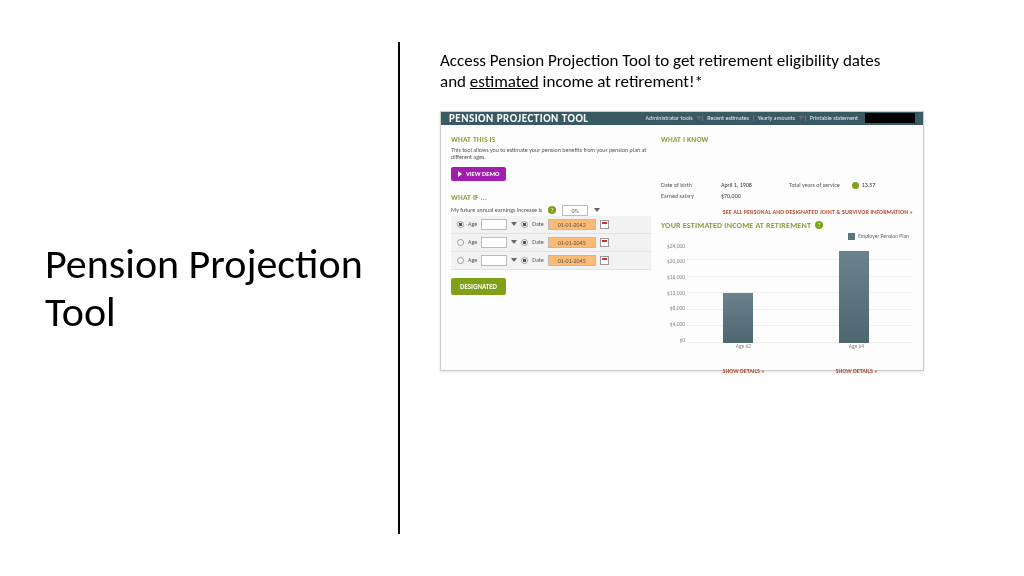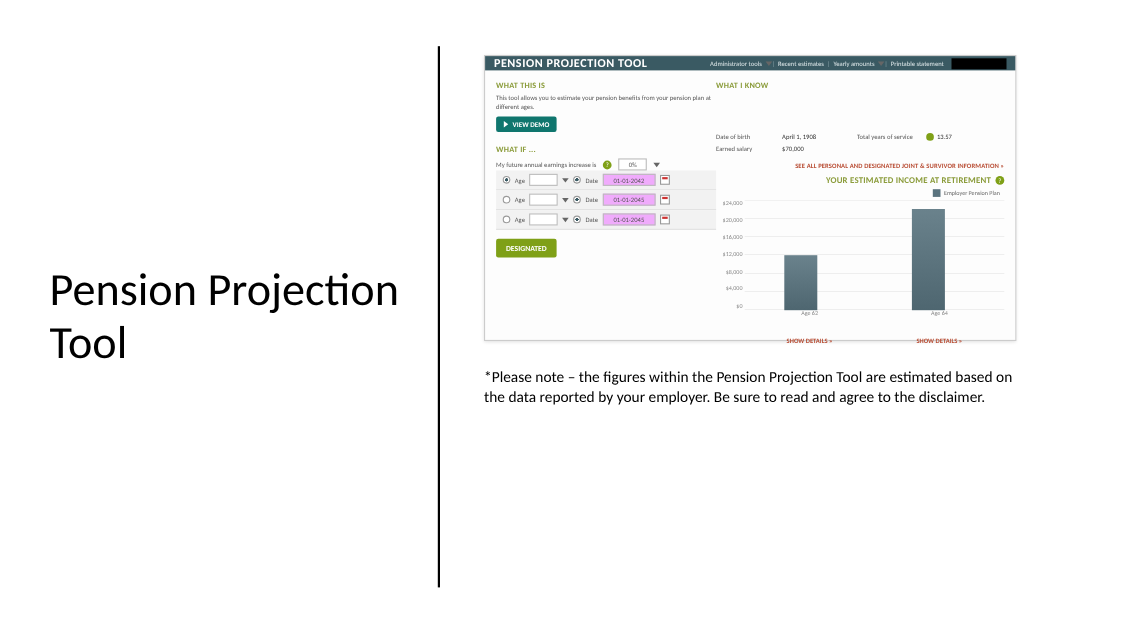--- a/index.html
+++ b/index.html
@@ -43,29 +43,29 @@
   background: #3a5a63; color: #fff;
   display: flex; align-items: center;
   padding: 0 8px; height: 24px;
 }
 .tool-header .title { font-size: 11px; font-weight: 700; letter-spacing: .5px; }
 .tool-header .spacer { flex: 1; }
 .tool-header .admin-link { font-size: 6px; margin: 0 3px; color: #dfe8ea; }
 .tool-header .sep { font-size: 6px; color: #88a2a8; }
 .tool-header .black-box { width: 50px; height: 10px; background: #000; margin-left: 4px; }
 
-.tool-body { flex: 1; display: flex; padding: 10px 10px 6px 10px; }
+.tool-body { flex: 1; display: flex; padding: 10px 10px 6px 10px; gap: 10px; }
 .col-left { width: 200px; }
 .col-right { flex: 1; }
 
 .section-title { color: #8b9c3b; font-weight: 700; font-size: 7.5px; margin-bottom: 3px; letter-spacing: .2px; }
 .desc { font-size: 6px; color: #555; line-height: 1.25; margin-bottom: 5px; }
 .btn-demo {
   display: inline-flex; align-items: center; gap: 4px;
-  background: #0f766e; color: #fff; font-size: 6.5px; font-weight: 600;
+  background: #a21caf; color: #fff; font-size: 6.5px; font-weight: 600;
   padding: 3px 7px; border-radius: 2px;
 }
 .btn-demo .tri { width:0; height:0; border-left:4px solid #fff; border-top:3px solid transparent; border-bottom:3px solid transparent; }
 
 .whatif { margin-top: 12px; }
 .whatif-row { display: flex; align-items: center; gap: 6px; font-size: 6px; color: #555; }
 .help-dot {
   display:inline-flex; width:8px; height:8px; border-radius:50%;
   background:#7fa017; color:#fff; font-size:6px; align-items:center; justify-content:center;
 }
@@ -81,37 +81,37 @@
 .retire-bar .dot::after { content:""; position:absolute; left:2px; top:3px; width:3px; height:1px; background:#fff; }
 
 .retire-rows { }
 .retire-row {
   display:flex; align-items:center; gap:4px;
   background:#f2f2f2; border-bottom:1px solid #e2e2e2;
   padding:3px 6px; font-size:6px; color:#555;
 }
 .retire-row .radio { width:7px; height:7px; border:1px solid #999; border-radius:50%; background:#fff; }
 .retire-row .radio.sel { background: radial-gradient(circle, #3a5a63 40%, #fff 45%); }
-.retire-row .date-input { width:48px; height:11px; border:1px solid #bbb; background:#f0abfc; font-size:6px; text-align:center; line-height:11px; }
+.retire-row .date-input { width:48px; height:11px; border:1px solid #bbb; background:#fdba74; font-size:6px; text-align:center; line-height:11px; }
 .retire-row .cal { width:9px; height:9px; border:1px solid #999; background:#fff; position:relative; }
 .retire-row .cal::before { content:""; position:absolute; top:1px; left:1px; right:1px; height:2px; background:#c33; }
 
 .btn-calc {
   margin-top:8px; display:inline-block;
   background:#7fa017; color:#fff; font-size:7px; font-weight:700;
   padding:4px 9px; border-radius:2px;
 }
 
 .know-grid { display:grid; grid-template-columns: 60px 68px 60px auto; font-size:6px; color:#555; row-gap:3px; align-items:center;margin-top:37px; }
 .know-grid .k-label { color:#555; }
 .know-grid .k-val { color:#333; }
 .green-dot { width:7px; height:7px; border-radius:50%; background:#7fa017; display:inline-block; margin-left:3px; vertical-align:middle; }
 
 .see-link { color:#b84c33; font-size:6px; font-weight:700; text-align:right; margin-top:8px; letter-spacing:.1px; }
-.est-title-row { display:flex; justify-content:flex-end; align-items:center; gap:4px; margin-top:4px; }
+.est-title-row { display:flex; justify-content:flex-start; align-items:center; gap:4px; margin-top:4px; }
 .est-title { color:#8b9c3b; font-weight:700; font-size:8px; letter-spacing:.2px; }
 
 .legend-row { display:flex; justify-content:flex-end; align-items:center; gap:3px; font-size:5.5px; color:#666; margin-top:3px; margin-right:4px; }
 .legend-sw { width:7px; height:7px; background:#5a737e; }
 
 .chart {
   margin-top:3px;
   display:flex; height:100px;
 }
 .y-axis { width:26px; display:flex; flex-direction:column; justify-content:space-between; font-size:5.5px; color:#888; text-align:right; padding-right:2px; }
@@ -139,20 +139,23 @@
 </head>
 <body>
 
 <div class="page">
   <div class="left">
     <h1>Pension Projection Tool</h1>
   </div>
   <div class="divider"></div>
   <div class="right">
 
+    <p class="intro">
+      <span>Access Pension Projection Tool to get retirement eligibility dates and </span><span class="underlined">estimated</span><span> income at retirement!*</span>
+    </p>
 
     <div class="tool">
       <div class="tool-header">
         <span class="title">PENSION PROJECTION TOOL</span>
         <span class="spacer"></span>
         <span class="admin-link">Administrator tools</span>
           <span class="chev-down"></span>
         <span class="sep">|</span>
         <span class="admin-link">Recent estimates</span>
         <span class="sep">|</span>
@@ -267,15 +270,14 @@
             <div style="width:26px;"></div>
             <div class="show-row" style="flex:1;">
               <span class="sd">SHOW DETAILS »</span>
               <span class="sd">SHOW DETAILS »</span>
             </div>
           </div>
         </div>
       </div>
     </div>
 
-    <p class="footnote">*Please note – the figures within the Pension Projection Tool are estimated based on the data reported by your employer. Be sure to read and agree to the disclaimer.</p>
   </div>
 </div>
 
 </body></html>

